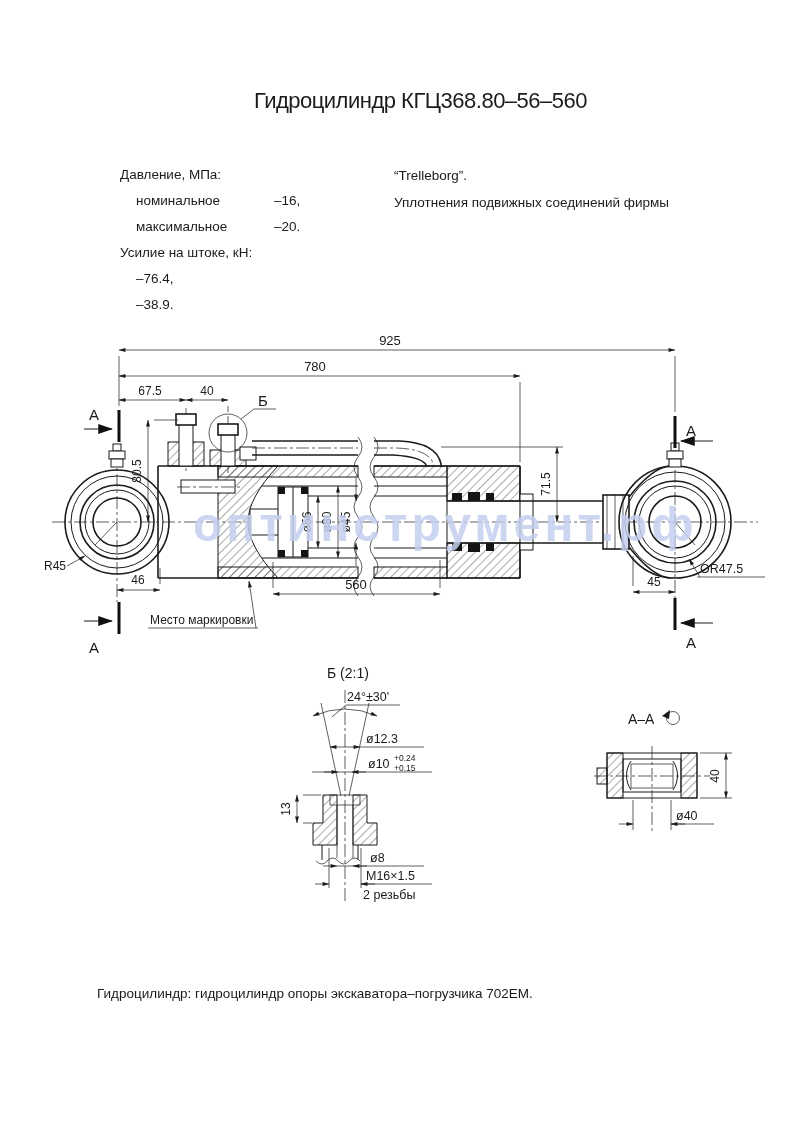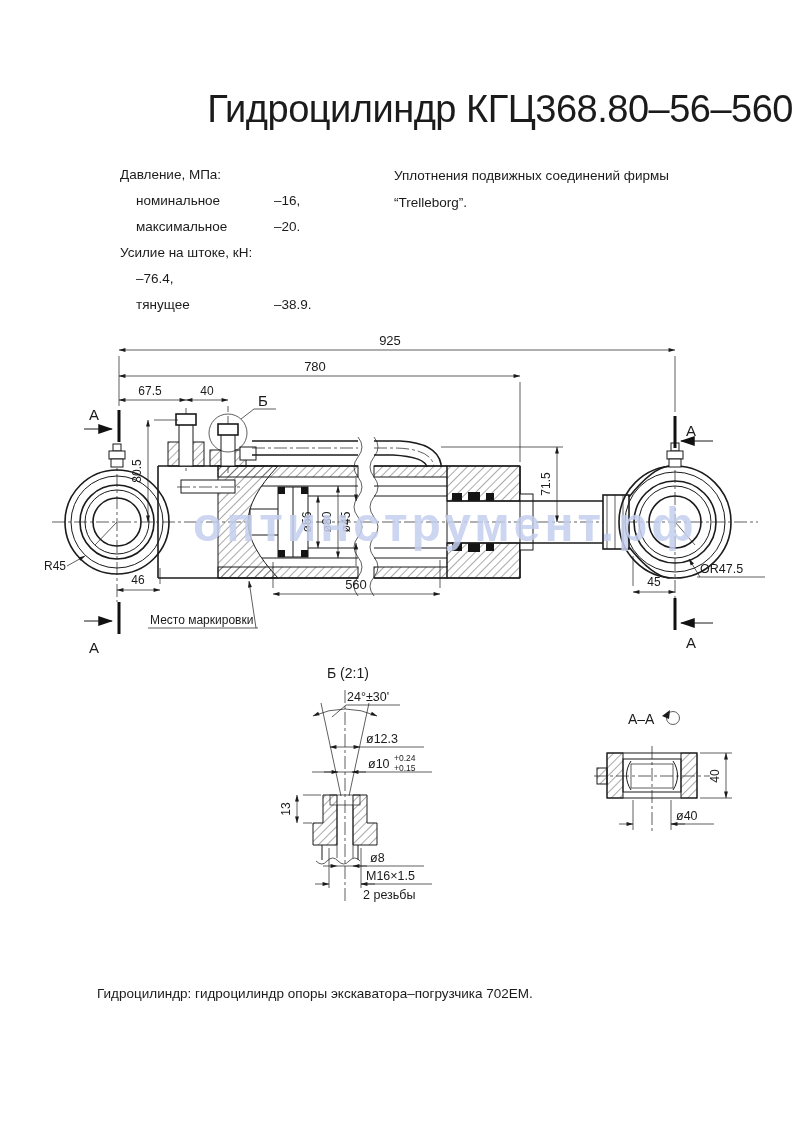--- a/index.html
+++ b/index.html
@@ -1,19 +1,19 @@
 <!DOCTYPE html>
 <html><head>
 <meta charset="utf-8">
 <style>
   html,body{margin:0;padding:0;background:#e8e8e8;}
   #page{position:relative;width:793px;height:1123px;background:#ffffff;margin:0 auto;overflow:hidden;
         font-family:"Liberation Sans",sans-serif;color:#1b1b1b;}
   .abs{position:absolute;}
-  .title{left:48px;right:0;top:88px;text-align:right;font-size:38px;letter-spacing:-.5px;}
+  .title{left:48px;right:0;top:88px;text-align:center;font-size:22px;letter-spacing:-.5px;}
   .specs{left:120px;top:162px;font-size:13.5px;line-height:26px;}
   .specs .row{display:grid;grid-template-columns:138px auto;margin-left:16px;}
   .note{left:394px;top:162px;font-size:13.5px;line-height:27px;}
   .footer{left:97px;top:986px;font-size:13.5px;}
   .wm{left:193px;top:497px;font-size:48px;letter-spacing:4px;color:#c5cfee;opacity:.85;z-index:3;font-weight:700;}
   svg{position:absolute;left:0;top:0;z-index:2;}
   svg text{fill:#1b1b1b;font-family:"Liberation Sans",sans-serif;font-size:12px;}
   .t13{font-size:13px;}.t14{font-size:14px;}.t15{font-size:15px;}.t9{font-size:8.5px;}.t12{font-size:12.5px;}
   .lk{stroke:#1b1b1b;stroke-width:1.6;fill:none;}
   .ln{stroke:#1b1b1b;stroke-width:1;fill:none;}
@@ -39,28 +39,27 @@
     </div>
     <div class="row">
       <span>максимальное</span>
       <span>–20.</span>
     </div>
     <div>Усилие на штоке, кН:</div>
     <div class="row">
       <span>–76.4,</span>
     </div>
     <div class="row">
-      <span>тянущее</span>
       <span>–38.9.</span>
     </div>
   </div>
 
   <div class="abs note">
+    <div>“Trelleborg”.</div>
     <div>Уплотнения подвижных соединений фирмы</div>
-    <div>“Trelleborg”.</div>
   </div>
 
   <div class="abs wm">оптинструмент.рф</div>
 
   <svg width="793" height="1123" viewBox="0 0 793 1123">
     <defs>
       <pattern id="hz" patternUnits="userSpaceOnUse" width="6" height="6" patternTransform="rotate(45)">
         <line x1="0" y1="0" x2="0" y2="6" stroke="#2a2a2a" stroke-width="0.8"></line>
       </pattern>
       <marker id="ar" viewBox="0 0 12 8" refX="11" refY="4" markerWidth="11" markerHeight="7" orient="auto-start-reverse">

